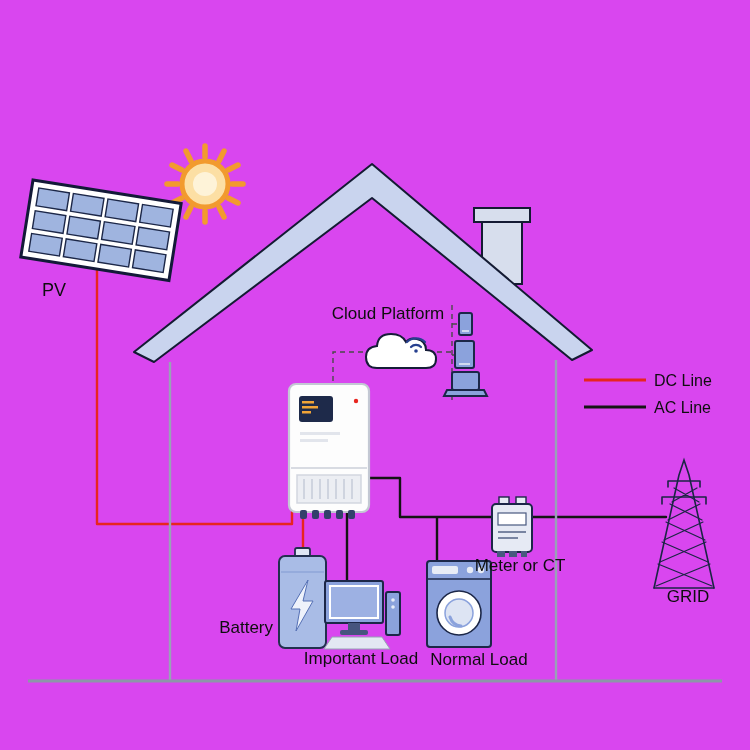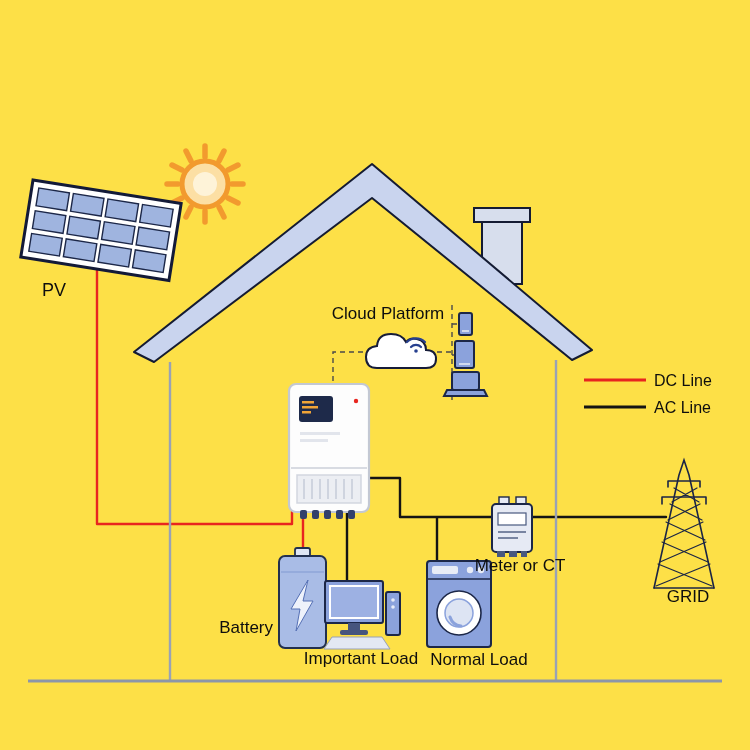--- a/index.html
+++ b/index.html
@@ -1,16 +1,16 @@
 <!DOCTYPE html>
 <html><head>
 <meta charset="utf-8">
 <style>
   html,body{margin:0;padding:0;background:#ffffff;}
-  .stage{position:relative;width:750px;height:750px;background:#fde047;overflow:hidden;
+  .stage{position:relative;width:750px;height:750px;background:#d946ef;overflow:hidden;
          font-family:"Liberation Sans", sans-serif;}
   svg text{font-family:"Liberation Sans", sans-serif;fill:#0e0e0e;}
   .lbl{font-size:17px;}
   .lbl-big{font-size:18px;}
   .legend-lbl{font-size:16px;}
   .wire{fill:none;stroke-width:2.4;stroke-linecap:round;stroke-linejoin:round;}
   .dashed{fill:none;stroke:#4a4a4a;stroke-width:1.4;stroke-dasharray:5 4;}
   .roof{fill:#c9d4ee;stroke:#141b33;stroke-width:2;stroke-linejoin:round;}
   .wall{stroke:#99a2b6;stroke-width:2.4;}
   .floor{stroke:#8d96a8;stroke-width:3;}

